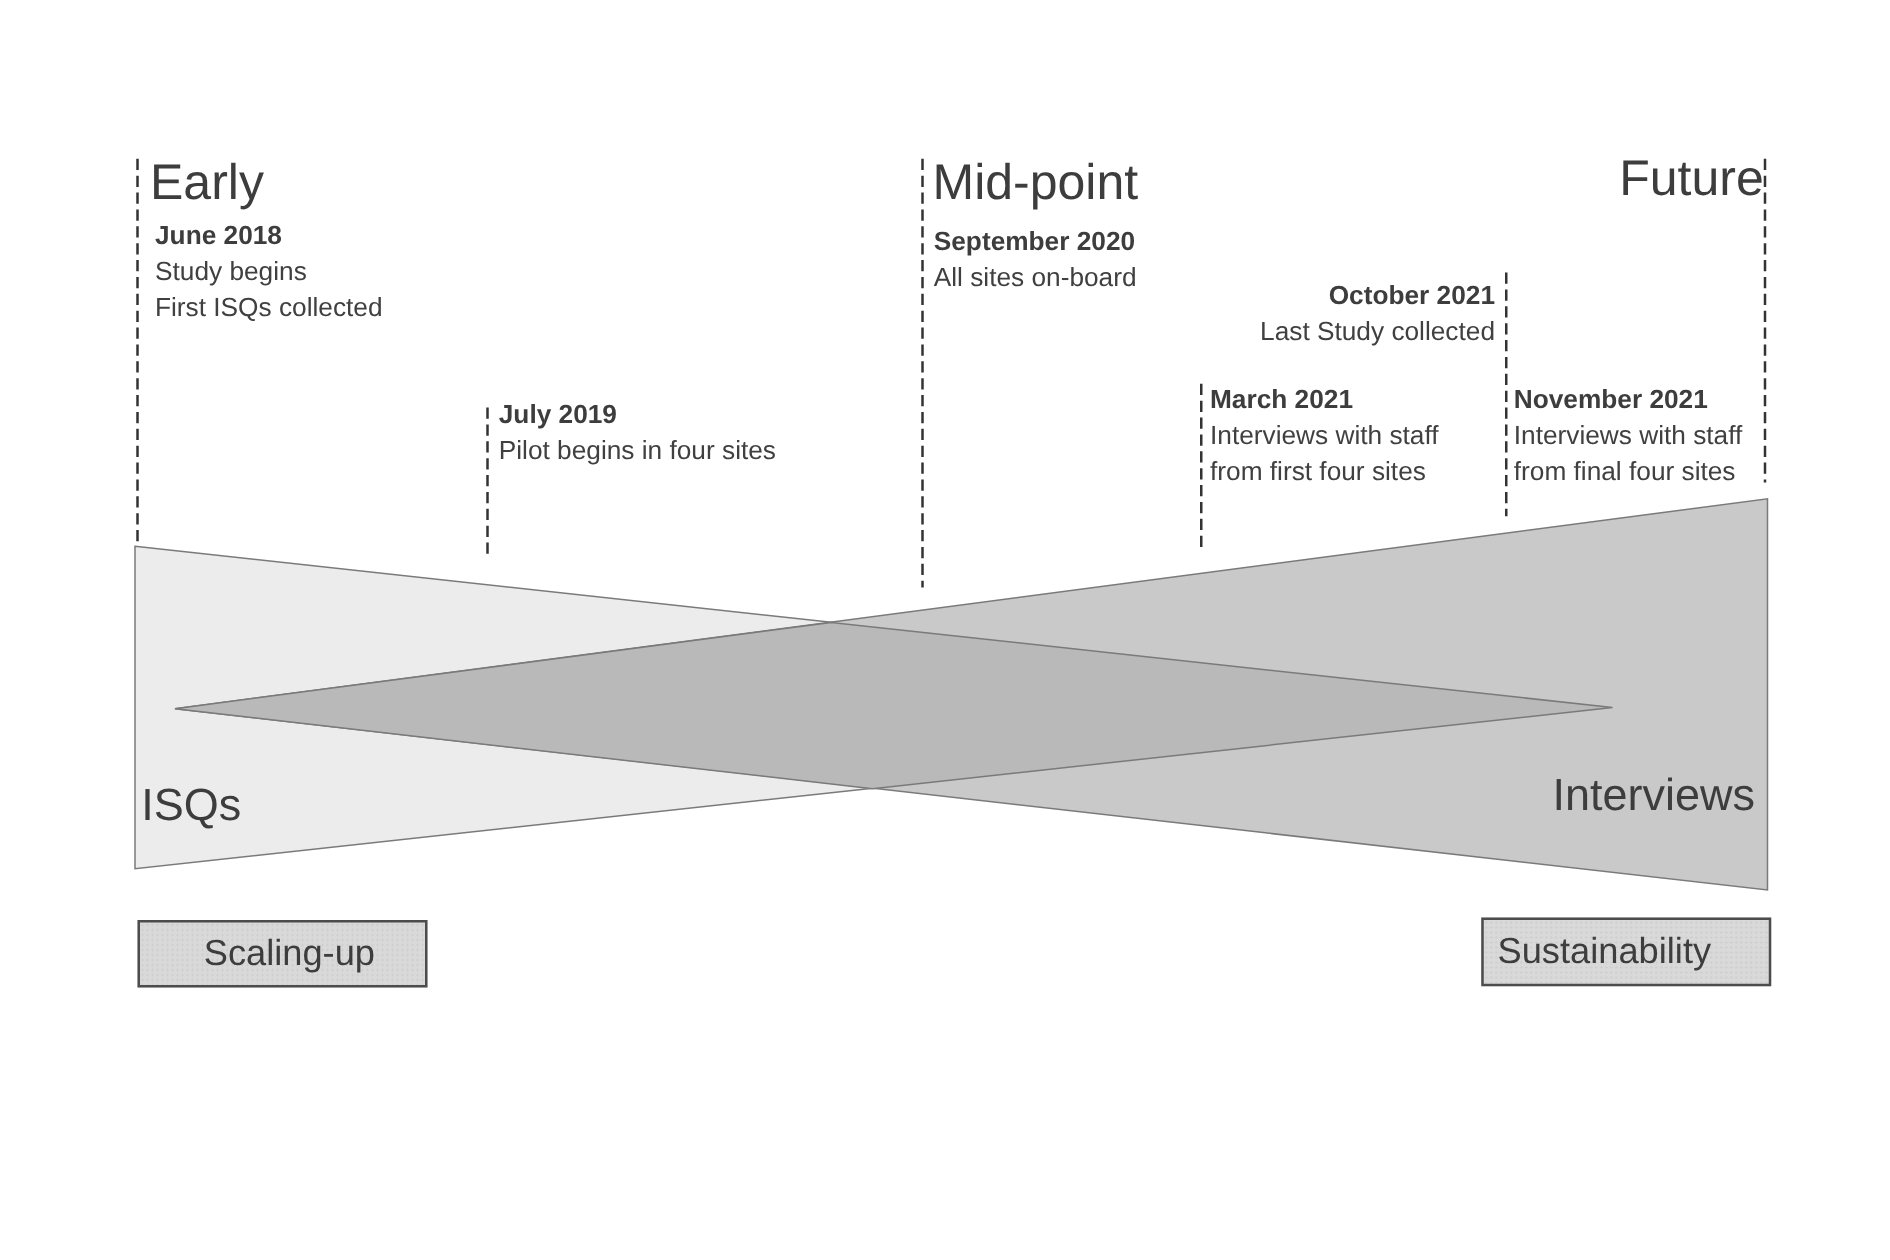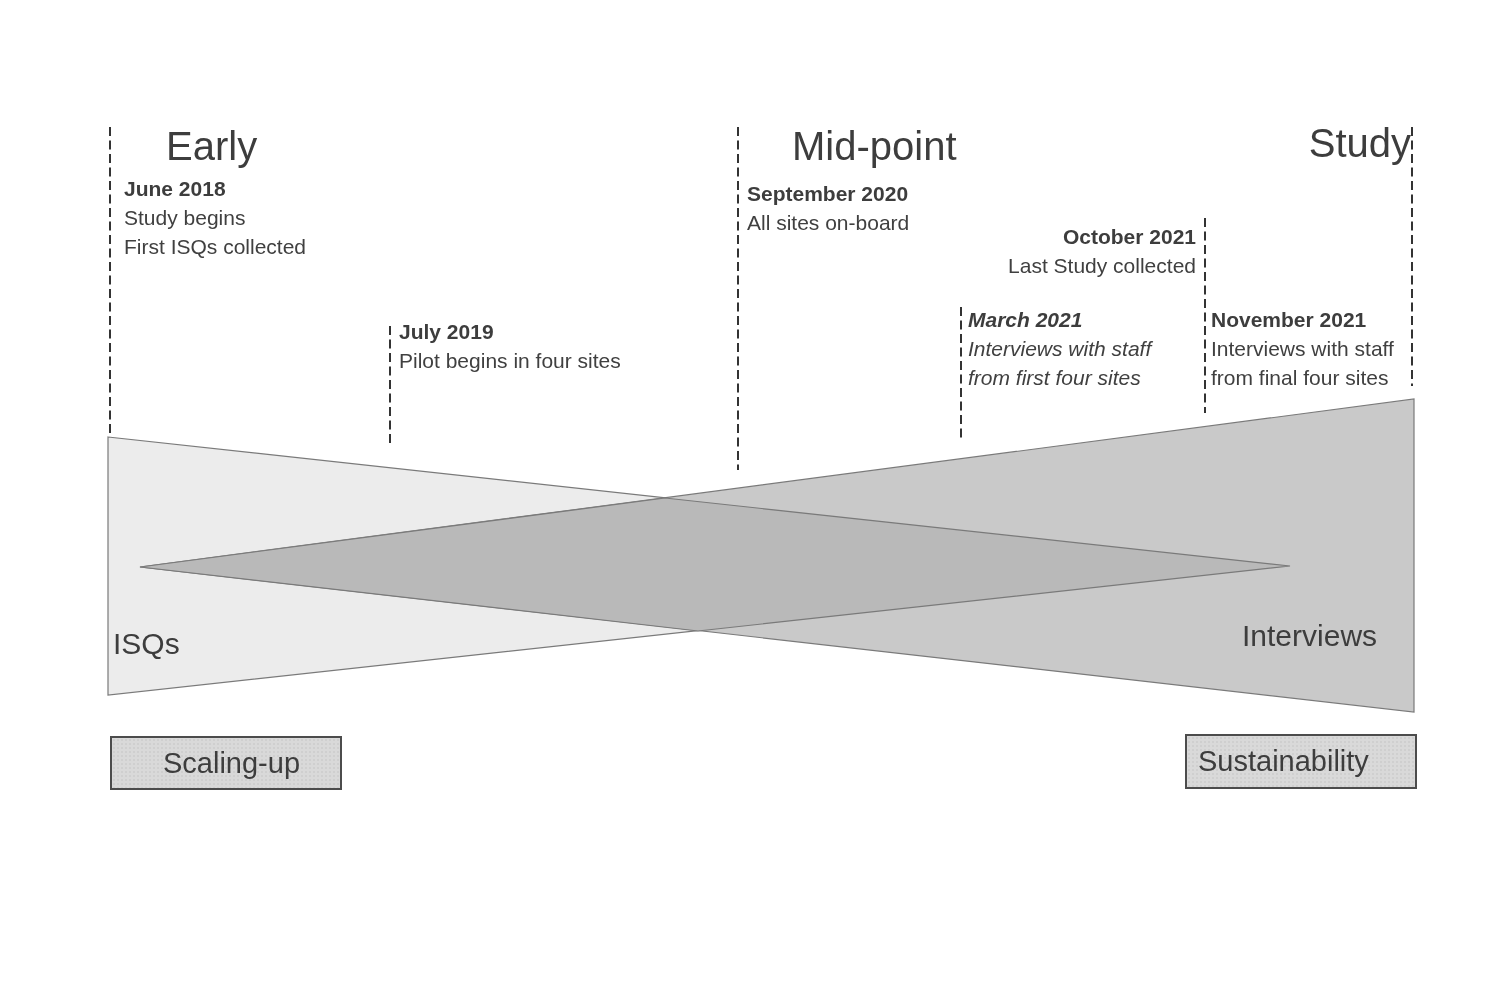--- a/index.html
+++ b/index.html
@@ -13,34 +13,33 @@
     overflow: hidden;
   }
   .layer { position: absolute; left: 0; top: 0; }
   .phase-title {
     position: absolute;
     font-size: 40px;
     line-height: 46px;
     font-weight: 400;
     color: #3d3d3d;
     white-space: nowrap;
-    margin-left: 46px;
   }
   .event {
     position: absolute;
     font-size: 21px;
     line-height: 29px;
     color: #404040;
     white-space: nowrap;
   }
   .event .date { font-weight: 700; color: #3d3d3d; }
   .right-align { text-align: right; }
   .wedge-label {
     position: absolute;
-    font-size: 30px;
+    font-size: 36px;
     line-height: 36px;
     color: #3d3d3d;
     white-space: nowrap;
   }
   .phase-box {
     position: absolute;
     box-sizing: border-box;
     background-color: #d9d9d9;
     background-image: radial-gradient(#cfcfcf 1px, rgba(0,0,0,0) 1px);
     background-size: 4px 4px;
@@ -69,21 +68,21 @@
     <line x1="110" y1="127" x2="110" y2="437" stroke="#333333" stroke-width="2" stroke-dasharray="9 4.5"></line>
     <line x1="390" y1="326" x2="390" y2="446" stroke="#333333" stroke-width="2" stroke-dasharray="9 4.5"></line>
     <line x1="738" y1="127" x2="738" y2="470" stroke="#333333" stroke-width="2" stroke-dasharray="9 4.5"></line>
     <line x1="961" y1="307" x2="961" y2="439" stroke="#333333" stroke-width="2" stroke-dasharray="9 4.5"></line>
     <line x1="1205" y1="218" x2="1205" y2="413" stroke="#333333" stroke-width="2" stroke-dasharray="9 4.5"></line>
     <line x1="1412" y1="127" x2="1412" y2="386" stroke="#333333" stroke-width="2" stroke-dasharray="9 4.5"></line>
   </svg>
 
   <div class="phase-title" style="left:120px; top:123px;">Early</div>
   <div class="phase-title" style="left:746px; top:123px;">Mid-point</div>
-  <div class="phase-title" style="right:101px; top:120px;">Study</div>
+  <div class="phase-title" style="right:101px; top:120px;">Future</div>
 
   <div class="event" style="left:124px; top:174px;">
     <div class="date">June 2018</div>
     <div>Study begins</div>
     <div>First ISQs collected</div>
   </div>
 
   <div class="event" style="left:399px; top:317px;">
     <div class="date">July 2019</div>
     <div>Pilot begins in four sites</div>
@@ -92,21 +91,21 @@
   <div class="event" style="left:747px; top:179px;">
     <div class="date">September 2020</div>
     <div>All sites on-board</div>
   </div>
 
   <div class="event right-align" style="right:316px; top:222px;">
     <div class="date">October 2021</div>
     <div>Last Study collected</div>
   </div>
 
-  <div class="event" style="left:968px; top:305px;font-style:italic;">
+  <div class="event" style="left:968px; top:305px;">
     <div class="date">March 2021</div>
     <div>Interviews with staff</div>
     <div>from first four sites</div>
   </div>
 
   <div class="event" style="left:1211px; top:305px;">
     <div class="date">November 2021</div>
     <div>Interviews with staff</div>
     <div>from final four sites</div>
   </div>

